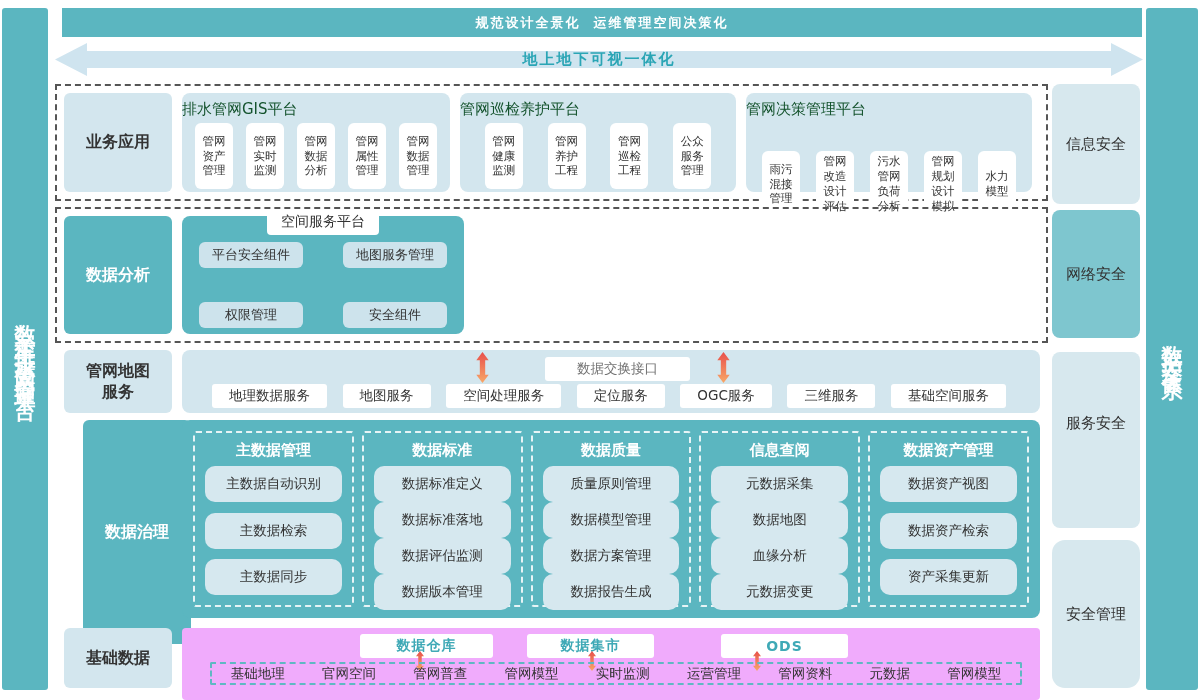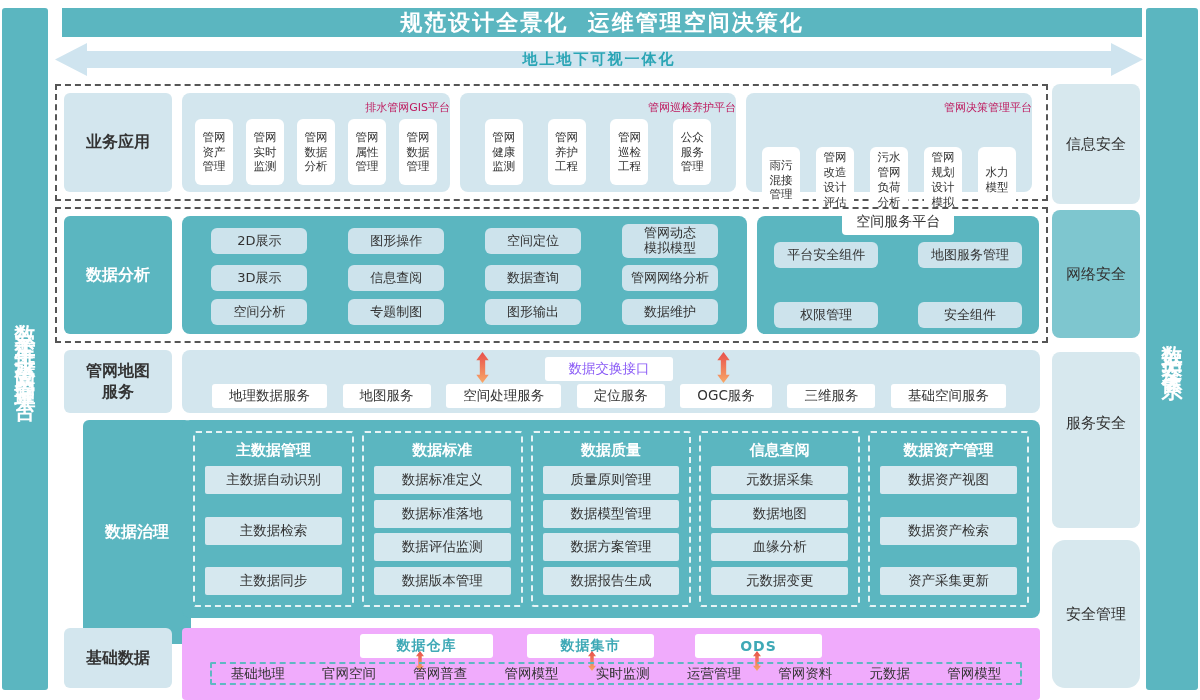--- a/index.html
+++ b/index.html
@@ -9,21 +9,21 @@
 
   
   .vbar{position:absolute;background:#5bb6c0;border-radius:3px;display:flex;align-items:center;justify-content:center;}
   .vbar .vtext{writing-mode:vertical-rl;text-orientation:upright;color:#fff;font-weight:bold;font-size:21px;letter-spacing:7px;}
   .leftbar{left:2px;top:8px;width:46px;height:682px;}
   .rightbar{left:1146px;top:8px;width:52px;height:682px;}
 
   
   .header{position:absolute;left:62px;top:8px;width:1080px;height:29px;background:#5bb6c0;
           display:flex;align-items:center;justify-content:center;color:#fff;font-weight:bold;
-          font-size:22px;letter-spacing:2px;white-space:pre;}
+          font-size:13px;letter-spacing:2px;white-space:pre;}
 
   
   .banner{position:absolute;left:55px;top:43px;width:1088px;height:33px;background:#cfe4ef;
           clip-path:polygon(0 50%,32px 0,32px 24%,calc(100% - 32px) 24%,calc(100% - 32px) 0,100% 50%,calc(100% - 32px) 100%,calc(100% - 32px) 76%,32px 76%,32px 100%);
           display:flex;align-items:center;justify-content:center;}
   .banner span{color:#2aa5b5;font-weight:bold;font-size:15px;letter-spacing:2px;}
 
   
   .dashedrow{position:absolute;left:55px;width:993px;border:2px dashed #555;display:flex;padding:7px;gap:10px;}
   .r1{top:84px;height:117px;}
@@ -32,52 +32,52 @@
   
   .lab{display:flex;align-items:center;justify-content:center;font-weight:bold;font-size:16px;border-radius:6px;text-align:center;line-height:1.3;white-space:pre-line;}
   .lab-light{background:#d3e6ee;color:#333;}
   .lab-teal{background:#5bb6c0;color:#fff;}
   .lab-in{width:108px;flex:0 0 108px;}
   .lab-abs{position:absolute;left:64px;width:108px;}
 
   
   .group{background:#d3e6ee;border-radius:8px;padding:5px 0 0 0;display:flex;flex-direction:column;}
   .g1{width:268px;}.g2{width:276px;}.g3{width:286px;gap:28px;}
-  .gtitle{text-align:right;font-size:11px;color:#be185d;padding:2px 0 4px 0;}
+  .gtitle{text-align:left;font-size:15px;color:#14532d;padding:2px 0 4px 0;}
   .gpills{flex:1;display:flex;justify-content:space-evenly;align-items:center;padding-bottom:8px;}
   .pill-v{width:38px;height:66px;background:#fff;border-radius:6px;display:flex;align-items:center;justify-content:center;
           font-size:11.5px;line-height:1.3;text-align:center;white-space:pre-line;color:#333;}
 
   
   .tealbox{background:#5bb6c0;border-radius:8px;}
   .an-grid{width:566px;display:grid;grid-template-columns:repeat(4,1fr);column-gap:34px;row-gap:8px;
            padding:9px 26px;align-items:center;justify-items:center;}
   .pill-t{background:#cde3ec;border-radius:6px;min-height:26px;min-width:96px;display:flex;align-items:center;justify-content:center;
           font-size:13px;line-height:1.15;text-align:center;white-space:pre-line;color:#333;padding:2px 4px;}
   .svcbox{width:282px;position:relative;padding:26px 14px 8px 14px;}
   .svc-title{position:absolute;top:-7px;left:50%;transform:translateX(-50%);width:112px;height:26px;background:#fff;border-radius:4px;
              display:flex;align-items:center;justify-content:center;font-size:14px;color:#333;}
   .svc-grid{display:grid;grid-template-columns:1fr 1fr;column-gap:16px;row-gap:9px;align-items:center;justify-items:center;height:100%;gap:34px;}
   .svc-grid .pill-t{min-width:104px;}
 
   
   .r3-content{position:absolute;left:182px;top:350px;width:858px;height:63px;background:#d3e6ee;border-radius:8px;}
-  .exchange{position:absolute;left:363px;top:7px;width:128px;height:24px;background:#fff;border-radius:3px;
-            display:flex;align-items:center;justify-content:center;font-size:13.5px;color:#8b5cf6;}
+  .exchange{position:absolute;left:363px;top:7px;width:145px;height:24px;background:#fff;border-radius:3px;
+            display:flex;align-items:center;justify-content:center;font-size:13.5px;color:#737373;}
   .svcrow{position:absolute;left:30px;right:34px;bottom:5px;display:flex;justify-content:space-between;}
   .pill-w{background:#fff;border-radius:3px;height:24px;display:flex;align-items:center;justify-content:center;
           font-size:13.5px;color:#333;padding:0 17px;white-space:nowrap;}
 
   
   .r4-content{position:absolute;left:182px;top:420px;width:858px;height:198px;background:#5bb6c0;border-radius:8px;
               display:flex;gap:8px;padding:11px;}
   .govbox{flex:1;border:2px dashed rgba(255,255,255,.85);border-radius:3px;padding:6px 10px 10px 10px;display:flex;flex-direction:column;}
   .govtitle{color:#fff;font-weight:bold;font-size:15px;text-align:center;padding:2px 0 6px 0;}
   .govpills{flex:1;display:flex;flex-direction:column;justify-content:space-between;}
-  .pill-g{background:#d6e8ef;border-radius:2px;height:28px;display:flex;align-items:center;justify-content:center;
+  .pill-g{background:#d6e8ef;border-radius:10px;height:36px;display:flex;align-items:center;justify-content:center;
           font-size:13.5px;color:#333;}
 
   
   .r5-content{position:absolute;left:182px;top:628px;width:858px;height:72px;background:#f0abfc;border-radius:4px;}
   .store{position:absolute;top:6px;height:24px;background:#fff;border-radius:3px;display:flex;align-items:center;justify-content:center;
          color:#3fa9b6;font-weight:bold;font-size:14px;letter-spacing:1px;}
   .srcbox{position:absolute;left:28px;top:34px;width:812px;height:23px;border:2px dashed #5fb8c2;border-radius:2px;
           display:flex;align-items:center;justify-content:space-around;font-size:13.5px;color:#333;}
   .srcbox div{white-space:nowrap;}
 
@@ -180,36 +180,20 @@
 设计
 模拟</div>
           <div class="pill-v">水力
 模型</div>
         </div>
     </div>
   </div>
 
   <div class="dashedrow r2">
     <div class="lab lab-teal lab-in">数据分析</div>
-    <div class="tealbox an-grid">
-
-    <div class="pill-t">2D展示</div>
-        <div class="pill-t">图形操作</div>
-        <div class="pill-t">空间定位</div>
-        <div class="pill-t">管网动态
-模拟模型</div>
-        <div class="pill-t">3D展示</div>
-        <div class="pill-t">信息查阅</div>
-        <div class="pill-t">数据查询</div>
-        <div class="pill-t">管网网络分析</div>
-        <div class="pill-t">空间分析</div>
-        <div class="pill-t">专题制图</div>
-        <div class="pill-t">图形输出</div>
-        <div class="pill-t">数据维护</div>
-      </div>
     <div class="tealbox svcbox">
       <div class="svc-title">空间服务平台</div>
       <div class="svc-grid">
 
       <div class="pill-t">平台安全组件</div>
           <div class="pill-t">地图服务管理</div>
           <div class="pill-t">权限管理</div>
           <div class="pill-t">安全组件</div>
           <div class="pill-t">配置管理</div>
           <div class="pill-t">日志管理</div>
@@ -288,21 +272,21 @@
           <div class="pill-g">数据资产检索</div>
           <div class="pill-g">资产采集更新</div>
         </div>
     </div>
   </div>
 
   <div class="lab lab-light lab-abs" style="top:628px;height:60px;">基础数据</div>
   <div class="r5-content">
     <div class="store" style="left:178px;width:133px;">数据仓库</div>
     <div class="store" style="left:345px;width:127px;">数据集市</div>
-    <div class="store" style="left:513px;width:127px;">ODS</div>
+    <div class="store" style="left:539px;width:127px;">ODS</div>
     <svg class="varrow" style="left:232px;top:23px;" width="12" height="20" viewBox="0 0 14 30">
         <path d="M7 0L13 8H9.6V22H13L7 30L1 22H4.4V8H1Z" fill="url(#agrad)"></path>
       </svg>
     <svg class="varrow" style="left:404px;top:23px;" width="12" height="20" viewBox="0 0 14 30">
         <path d="M7 0L13 8H9.6V22H13L7 30L1 22H4.4V8H1Z" fill="url(#agrad)"></path>
       </svg>
     <svg class="varrow" style="left:569px;top:23px;" width="12" height="20" viewBox="0 0 14 30">
         <path d="M7 0L13 8H9.6V22H13L7 30L1 22H4.4V8H1Z" fill="url(#agrad)"></path>
       </svg>
     <div class="srcbox">

